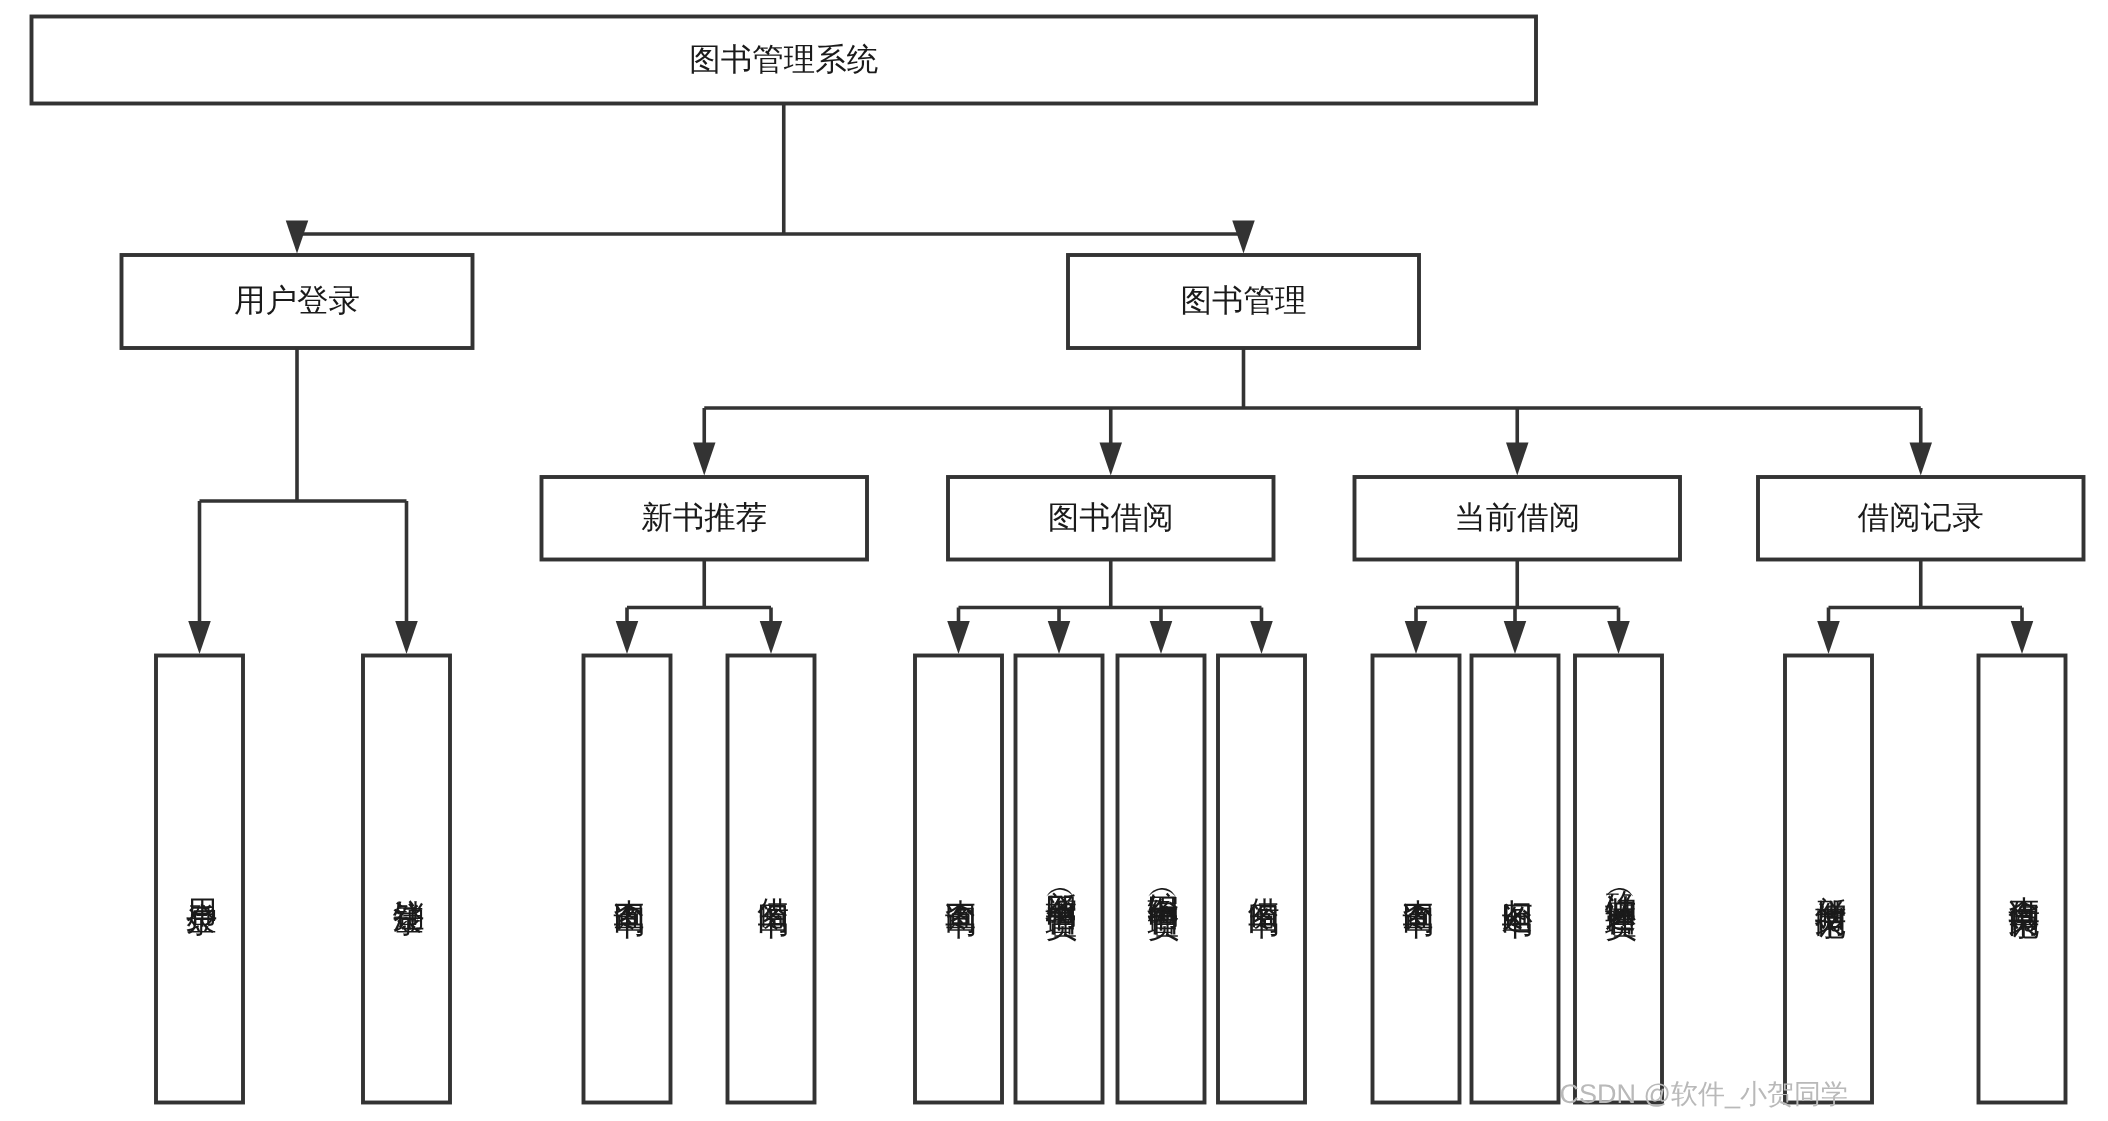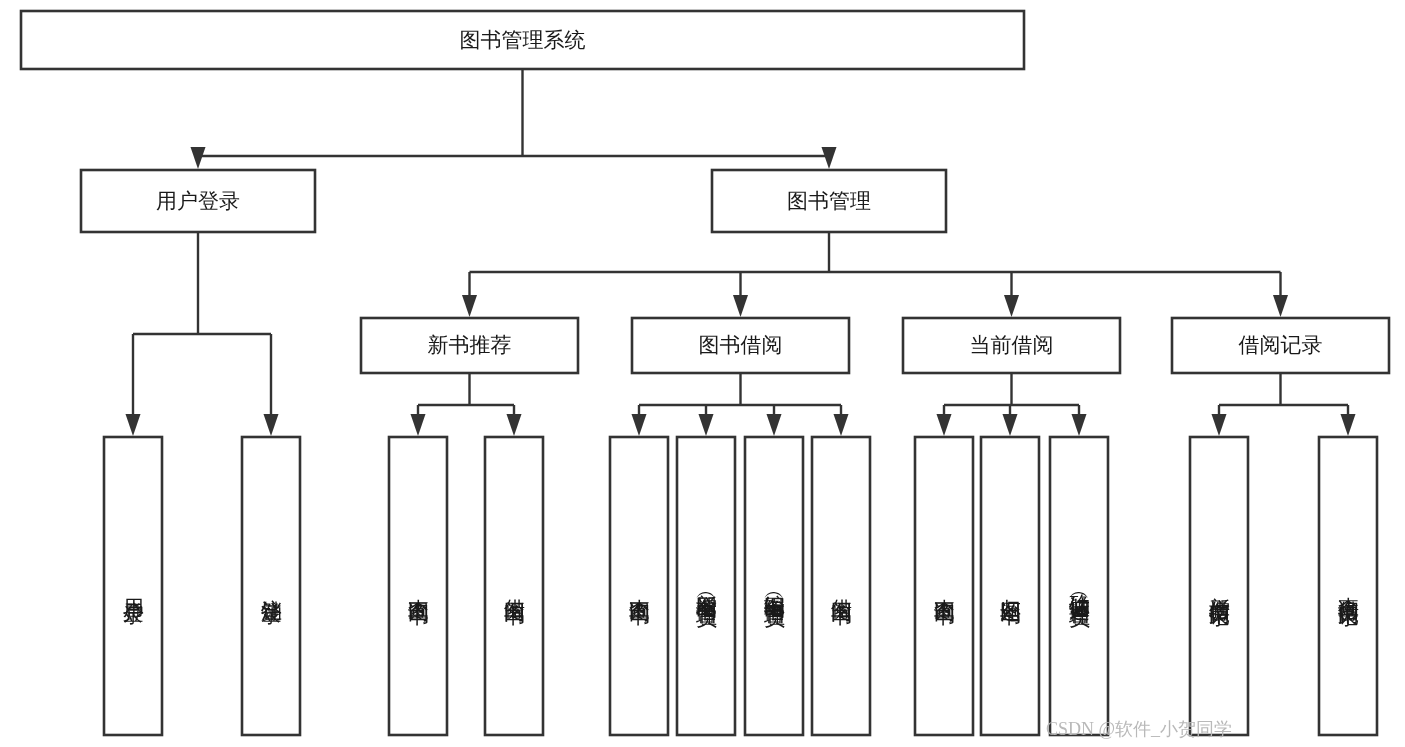--- a/index.html
+++ b/index.html
@@ -55,21 +55,21 @@
     fill: #1a1a1a;
     text-anchor: middle;
     writing-mode: vertical-rl;
     dominant-baseline: central;
     letter-spacing: 2px;
   }
   .watermark {
     position: absolute;
     right: 8px;
     bottom: 6px;
-    font-family: Liberation Serif, serif;
+    font-family: Liberation Sans, sans-serif;
     font-size: 18px;
     color: #b9b9b9;
     white-space: nowrap;
     user-select: none;
     margin-top: 34px;
   }
 </style>
 </head>
 <body>
 

